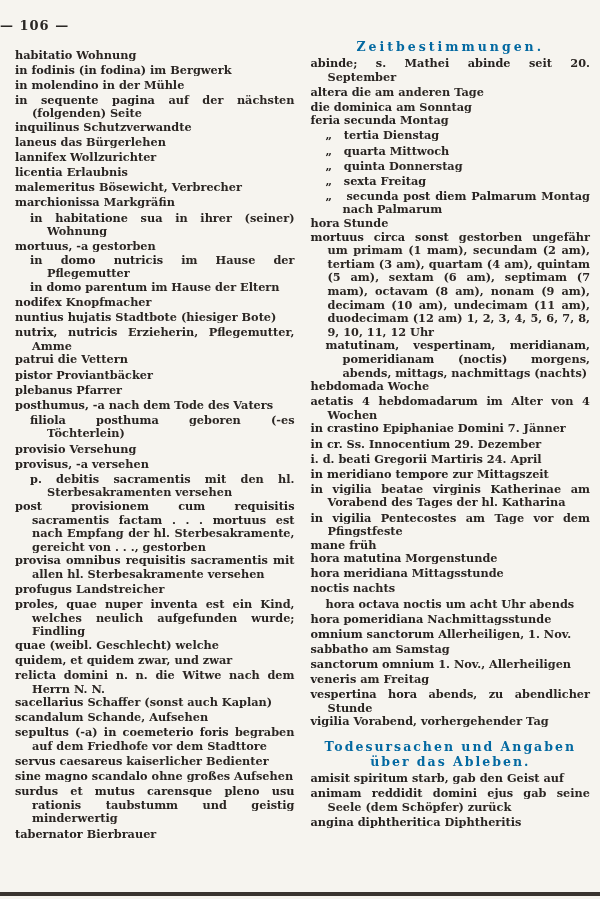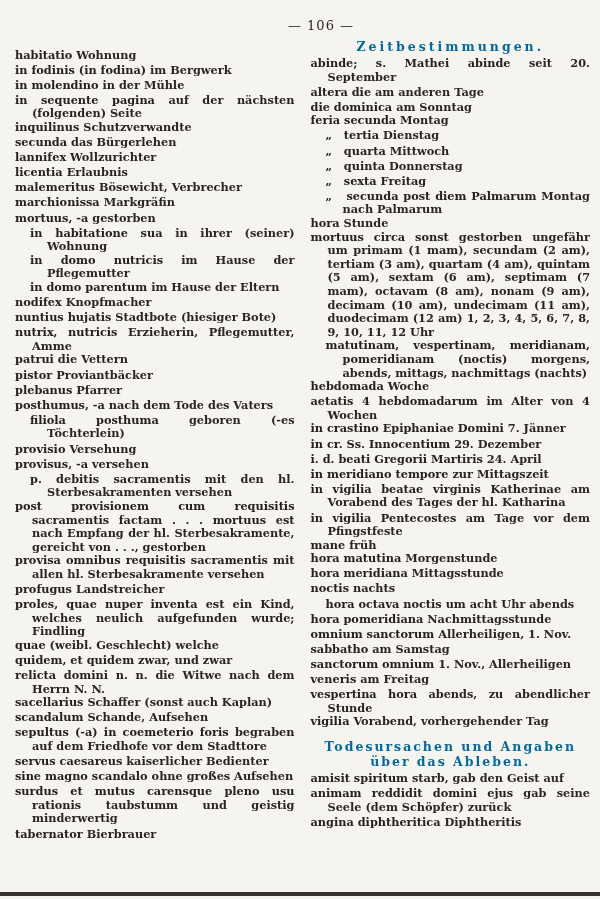--- a/index.html
+++ b/index.html
@@ -10,27 +10,26 @@
     overflow:hidden;
   }
   .page {
     position:relative;
     width:600px; height:899px;
     background:#f6f4ef;
     color:#221f1c;
     box-sizing:border-box;
   }
   .page-number {
-    text-align:center;
+    text-align:left;
     padding-top:18px;
     font-size:13px;
-    font-weight:normal;
+    font-weight:bold;
     letter-spacing:1px;
     color:#2a2724;
-    padding-left:42px;
   }
   .columns {
     display:flex;
     gap:16px;
     padding:2px 10px 0 15px;
     box-sizing:border-box;
   }
   .col {
     width:280px;
     font-size:11.3px;
@@ -81,27 +80,27 @@
 <div class="page">
   <div class="page-number">— 106 —</div>
   <div class="columns">
     <div class="col col-left">
       <div>
           <div class="entry indent-0"><span class="term">habitatio</span> <span class="def">Wohnung</span></div>
           <div class="entry indent-0"><span class="term">in fodinis (in fodina)</span> <span class="def">im Bergwerk</span></div>
           <div class="entry indent-0"><span class="term">in molendino</span> <span class="def">in der Mühle</span></div>
           <div class="entry indent-0"><span class="term">in sequente pagina</span> <span class="def">auf der nächsten (folgenden) Seite</span></div>
           <div class="entry indent-0 gap"><span class="term">inquilinus</span> <span class="def">Schutzverwandte</span></div>
-          <div class="entry indent-0"><span class="term">secunda</span> <span class="def">das Bürgerlehen</span></div>
+          <div class="entry indent-0"><span class="term">laneus</span> <span class="def">das Bürgerlehen</span></div>
           <div class="entry indent-0"><span class="term">lannifex</span> <span class="def">Wollzurichter</span></div>
           <div class="entry indent-0"><span class="term">licentia</span> <span class="def">Erlaubnis</span></div>
           <div class="entry indent-0"><span class="term">malemeritus</span> <span class="def">Bösewicht, Verbrecher</span></div>
           <div class="entry indent-0"><span class="term">marchionissa</span> <span class="def">Markgräfin</span></div>
+          <div class="entry indent-1"><span class="term">in habitatione sua</span> <span class="def">in ihrer (seiner) Wohnung</span></div>
           <div class="entry indent-0"><span class="term">mortuus, -a</span> <span class="def">gestorben</span></div>
-          <div class="entry indent-1"><span class="term">in habitatione sua</span> <span class="def">in ihrer (seiner) Wohnung</span></div>
           <div class="entry indent-1 gap"><span class="term">in domo nutricis</span> <span class="def">im Hause der Pflegemutter</span></div>
           <div class="entry indent-1 gap"><span class="term">in domo parentum</span> <span class="def">im Hause der Eltern</span></div>
           <div class="entry indent-0"><span class="term">nodifex</span> <span class="def">Knopfmacher</span></div>
           <div class="entry indent-0"><span class="term">nuntius hujatis</span> <span class="def">Stadtbote (hiesiger Bote)</span></div>
           <div class="entry indent-0"><span class="term">nutrix, nutricis</span> <span class="def">Erzieherin, Pflegemutter, Amme</span></div>
           <div class="entry indent-0 gap"><span class="term">patrui</span> <span class="def">die Vettern</span></div>
           <div class="entry indent-0"><span class="term">pistor</span> <span class="def">Proviantbäcker</span></div>
           <div class="entry indent-0"><span class="term">plebanus</span> <span class="def">Pfarrer</span></div>
           <div class="entry indent-0"><span class="term">posthumus, -a</span> <span class="def">nach dem Tode des Vaters</span></div>
           <div class="entry indent-1"><span class="term">filiola posthuma</span> <span class="def">geboren (-es Töchterlein)</span></div>

